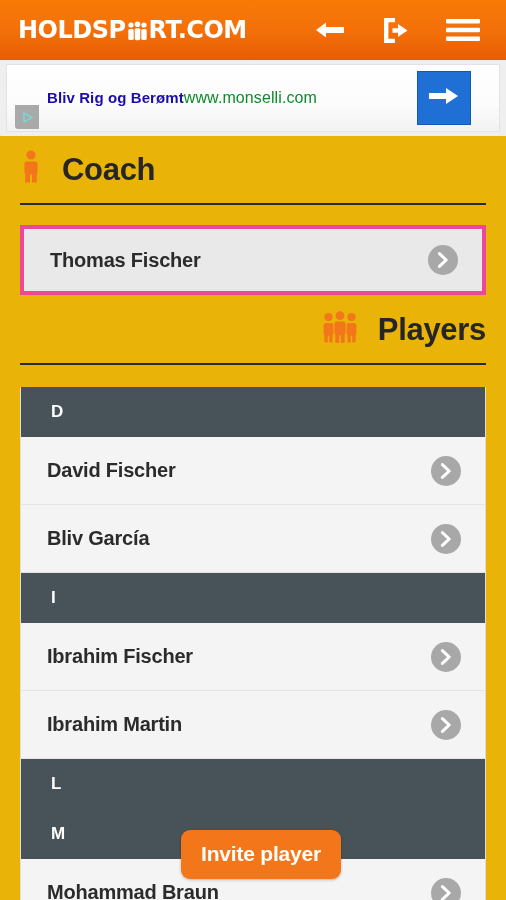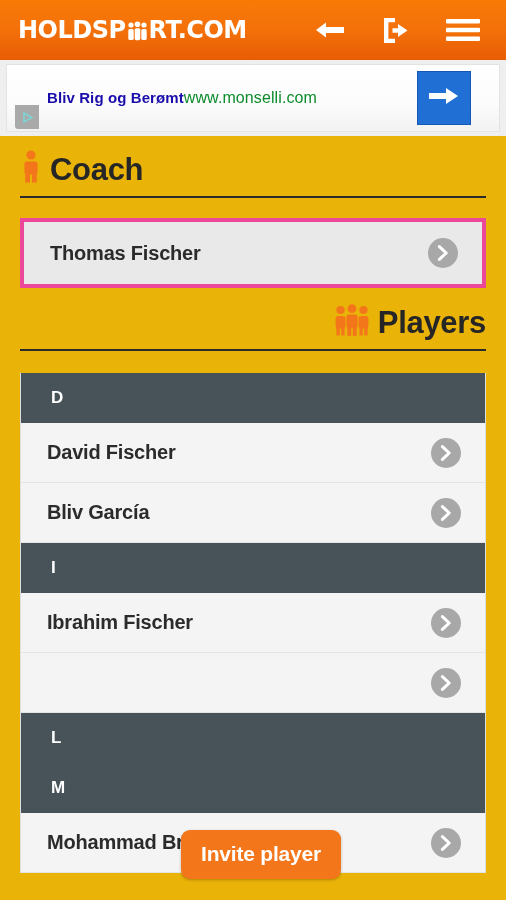--- a/index.html
+++ b/index.html
@@ -57,23 +57,23 @@
     width:24px; height:24px;
     background:#a9a9a9;
     border-radius:0 0 0 3px;
     display:flex; align-items:center; justify-content:center;
   }
 
   
   .section-head {
     display:flex; align-items:flex-end;
     margin:14px 20px 0 20px;
-    padding-bottom:11px;
+    padding-bottom:18px;
     border-bottom:2px solid #2b2b2b;
-    gap:8px;
+    gap:20px;
   }
   .section-head .sec-icon { display:flex; align-items:flex-end; padding-bottom:2px; }
   .section-head .sec-title {
     font-size:31px; font-weight:bold; color:#262626;
     font-family:"Liberation Sans", sans-serif;
     line-height:1;
     letter-spacing:-0.3px;
   }
 
   
@@ -82,21 +82,21 @@
     background:#e9e9e9;
     border:4px solid #ec4899;
   }
   .list {
     margin:22px 20px 0 20px;
     border-left:1px solid #dddddd;
     border-right:1px solid #dddddd;
   }
   .row {
     position:relative;
-    height:60px;
+    height:68px;
     display:flex; align-items:center;
     padding:0 26px;
     background:#f4f4f4;
     border-bottom:1px solid #e4e4e4;
   }
   .card .row { background:#e9e9e9; border-bottom:none; height:62px; }
   .row .name {
     font-size:20px; color:#2b2b2b; font-weight:bold;
     letter-spacing:-0.2px;
   }
@@ -266,20 +266,21 @@
     </div>
     <div class="row">
       <span class="name">Ibrahim Fischer</span>
       <span class="chev">
         <svg width="14" height="16" viewBox="0 0 14 16" aria-hidden="true">
             <path d="M3.4 1.6 L10.2 8 L3.4 14.4" fill="none" stroke="#ffffff" stroke-width="3" stroke-linecap="round" stroke-linejoin="round"></path>
           </svg>
       </span>
     </div>
     <div class="row">
+      <span class="name">Ibrahim Martin</span>
       <span class="chev">
         <svg width="14" height="16" viewBox="0 0 14 16" aria-hidden="true">
             <path d="M3.4 1.6 L10.2 8 L3.4 14.4" fill="none" stroke="#ffffff" stroke-width="3" stroke-linecap="round" stroke-linejoin="round"></path>
           </svg>
       </span>
     </div>
 
     <div class="group-head">
       <span class="letter">L</span>
     </div>

